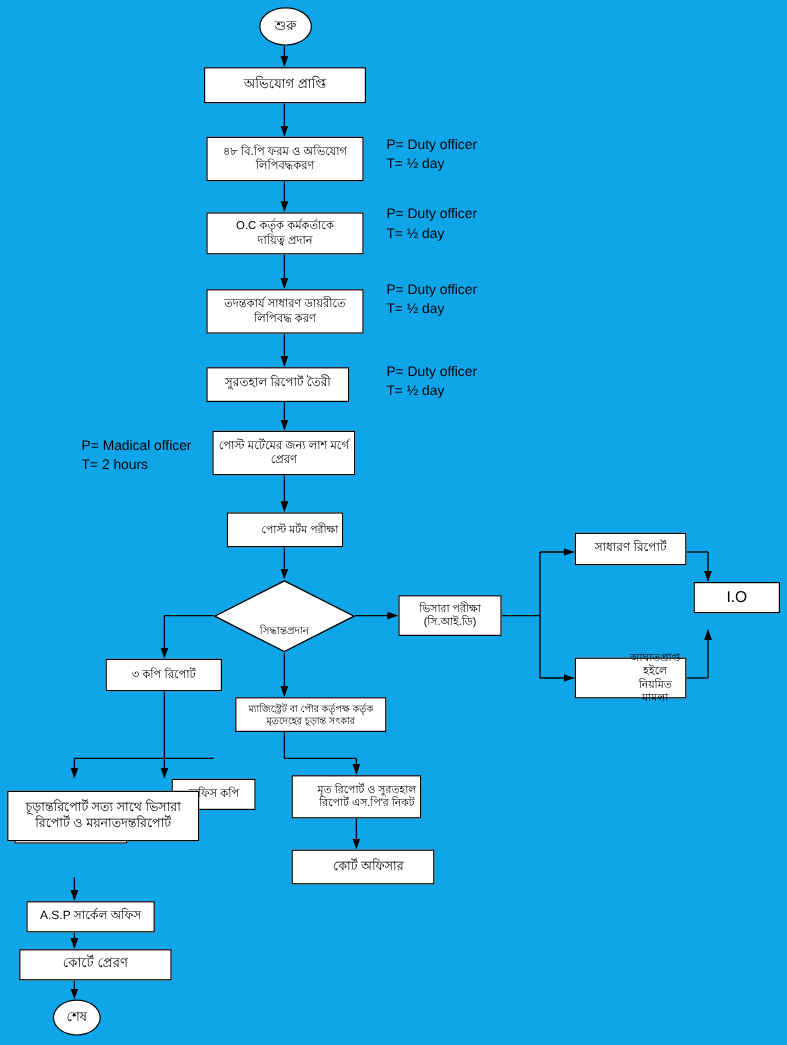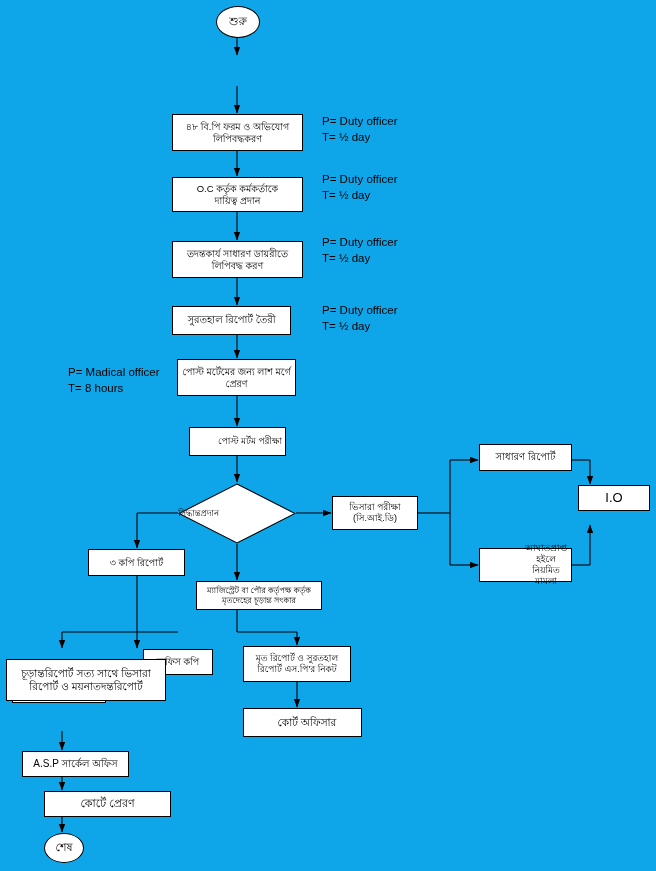--- a/index.html
+++ b/index.html
@@ -47,25 +47,26 @@
     box-sizing: border-box;
   }
   .decision svg {
     position: absolute;
     left: 0;
     top: 0;
   }
   .decision .dec-label {
     position: absolute;
     left: 0;
-    top: 0;
+    top: 12px;
     width: 100%;
     height: 100%;
     display: flex;
     align-items: center;
+    justify-content: center;
     text-align: center;
     color: #000000;
   }
   .note {
     position: absolute;
     color: #000000;
     white-space: pre-line;
     line-height: 1.35;
     text-align: left;
   }
@@ -143,20 +144,23 @@
       <line x1="62" y1="817" x2="62" y2="832" marker-end="url(#arrow)"></line>
 
       <line x1="297" y1="682" x2="297" y2="707" marker-end="url(#arrow)"></line>
     </g>
   </svg>
 
   <div class="terminator" style="left:216px; top:6px; width:44px; height:32px; font-size:11px;">
     <span>শুরু</span>
   </div>
 
+  <div class="node" style="left:170px; top:56px; width:135px; height:30px; font-size:11px;">
+    <span>অভিযোগ প্রাপ্তি</span>
+  </div>
 
   <div class="node" style="left:172px; top:114px; width:131px; height:37px; font-size:9.5px; white-space:pre-line;">
     <span>৪৮ বি.পি ফরম ও অভিযোগ
 লিপিবদ্ধকরণ</span>
   </div>
 
   <div class="node" style="left:172px; top:177px; width:131px; height:35px; font-size:9.5px; white-space:pre-line;">
     <span>O.C কর্তৃক কর্মকর্তাকে
 দায়িত্ব প্রদান</span>
   </div>
@@ -216,54 +220,54 @@
   </div>
 
   <div class="node" style="left:12px; top:649px; width:94px; height:26px; font-size:9px;margin-top:28px;">
     <span>তদন্তকারী অফিসার</span>
   </div>
 
   <div class="node" style="left:143px; top:649px; width:70px; height:26px; font-size:9.5px;">
     <span>অফিস কপি</span>
   </div>
 
-  <div class="node" style="left:243px; top:646px; width:108px; height:36px; font-size:9px; white-space:pre-line;">
+  <div class="node" style="left:243px; top:646px; width:108px; height:36px; font-size:9px; white-space:pre-line;justify-content:flex-end;">
     <span>মৃত রিপোর্ট ও সুরতহাল
 রিপোর্ট এস.পি'র নিকট</span>
   </div>
 
   <div class="node" style="left:6px; top:659px; width:160px; height:42px; font-size:10.5px; white-space:pre-line;">
     <span>চূড়ান্তরিপোর্ট সত্য সাথে ভিসারা
 রিপোর্ট ও ময়নাতদন্তরিপোর্ট</span>
   </div>
 
   <div class="node" style="left:243px; top:708px; width:119px; height:29px; font-size:10.5px;padding-left:12px;">
     <span>কোর্ট অফিসার</span>
   </div>
 
   <div class="node" style="left:22px; top:751px; width:107px; height:26px; font-size:10px;">
     <span>A.S.P সার্কেল অফিস</span>
   </div>
 
-  <div class="node" style="left:16px; top:791px; width:127px; height:26px; font-size:11px;margin-left:28px;">
+  <div class="node" style="left:16px; top:791px; width:127px; height:26px; font-size:11px;">
     <span>কোর্টে প্রেরণ</span>
   </div>
 
   <div class="terminator" style="left:44px; top:833px; width:40px; height:30px; font-size:11px;">
     <span>শেষ</span>
   </div>
 
   <div class="note" style="left:322px; top:114px; font-size:11.5px;">P= Duty officer
 T= ½ day</div>
 
   <div class="note" style="left:322px; top:172px; font-size:11.5px;">P= Duty officer
 T= ½ day</div>
 
   <div class="note" style="left:322px; top:235px; font-size:11.5px;">P= Duty officer
 T= ½ day</div>
 
   <div class="note" style="left:322px; top:303px; font-size:11.5px;">P= Duty officer
 T= ½ day</div>
 
   <div class="note" style="left:68px; top:365px; font-size:11.5px;">P= Madical officer
-T= 8 hours</div>
+T= 2 hours</div>
 
 </div>
 
 </body></html>

